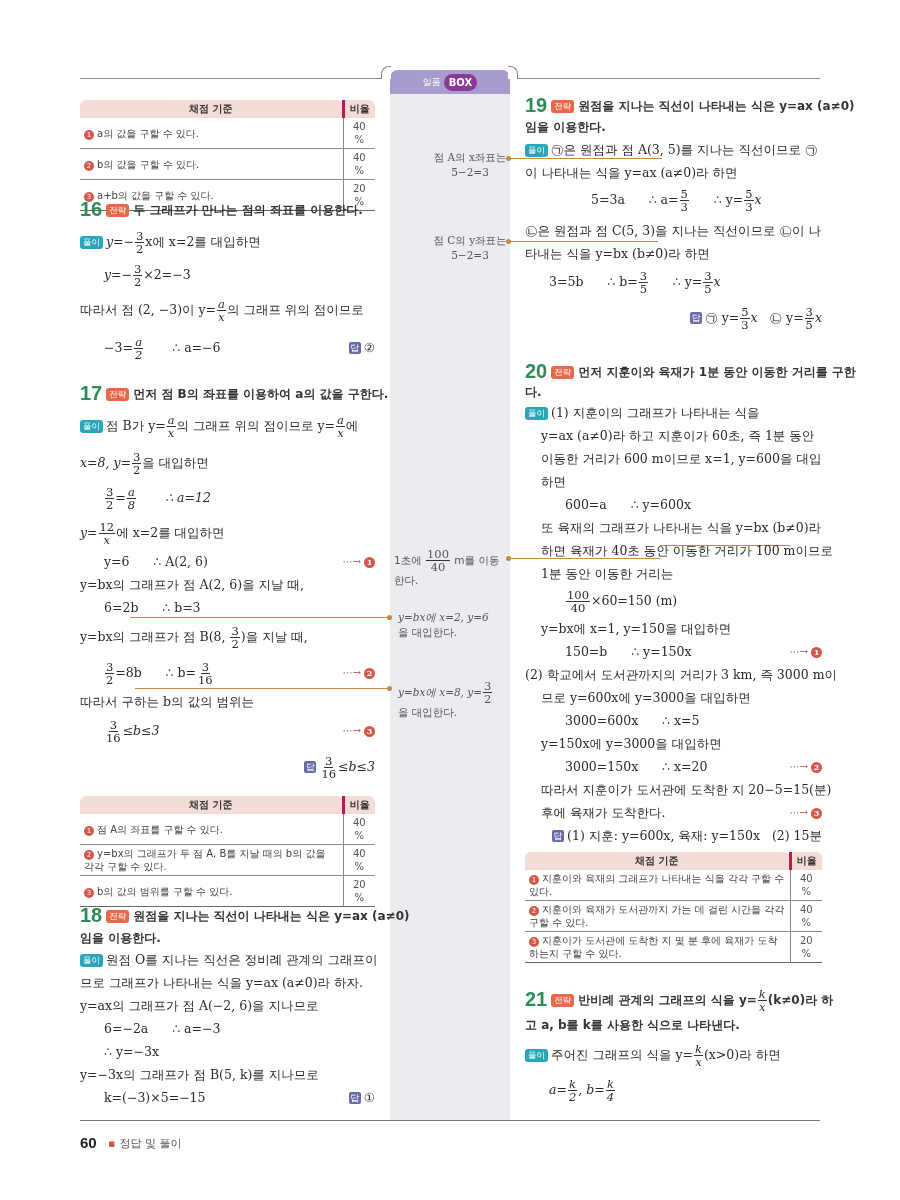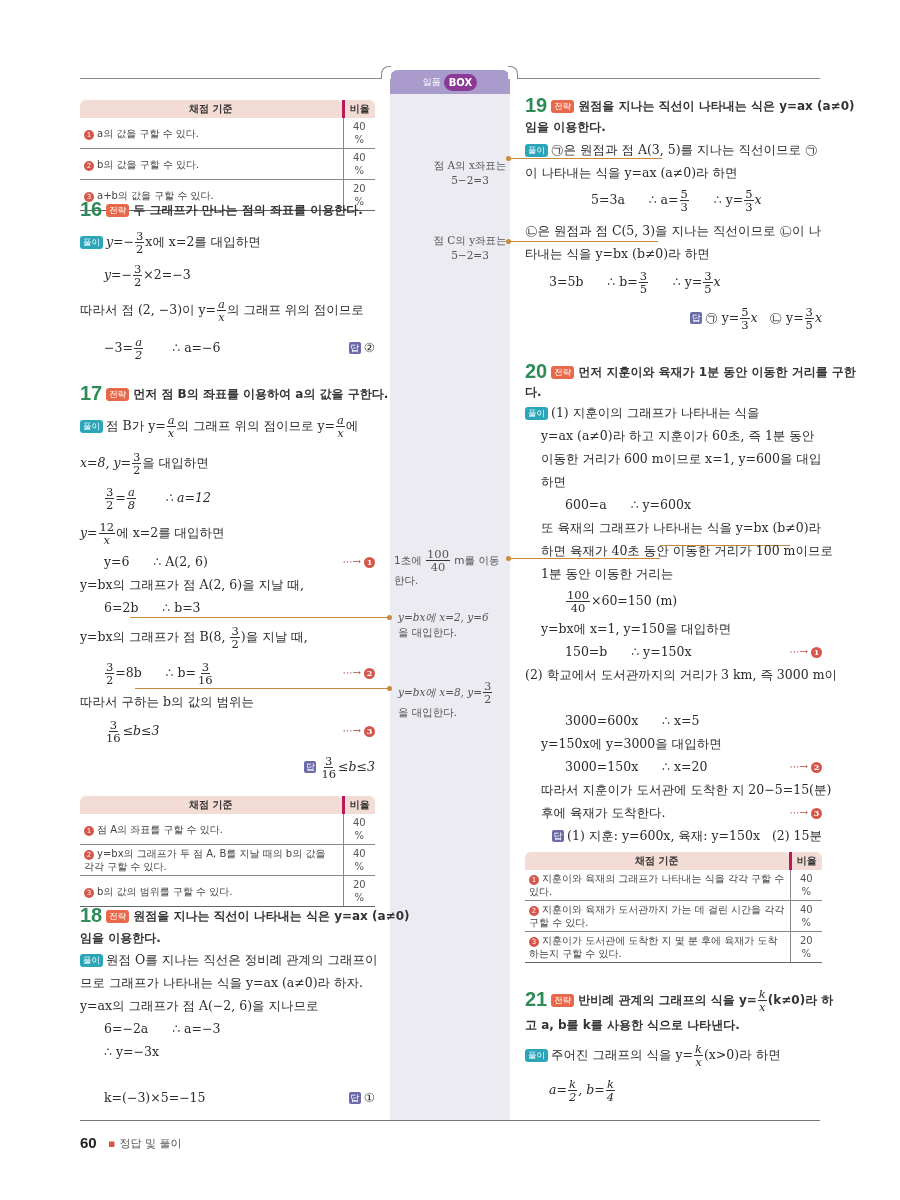--- a/index.html
+++ b/index.html
@@ -65,21 +65,21 @@
 <div class="top-rule"></div>
 <div class="center-box">
   <div class="center-box-head">
     <span class="lbl">일품</span>
     <span class="box-pill">BOX</span>
   </div>
 </div>
 <div class="top-rule-curve-l"></div>
 <div class="top-rule-curve-r"></div>
 
-<div class="note serif" style="left:430px; top:158px; text-align:center; width:80px;">
+<div class="note serif" style="left:430px; top:150px; text-align:center; width:80px;">
   <div>점 A의 x좌표는</div>
   <div>5−2=3</div>
 </div>
 <div class="note serif" style="left:430px; top:233px; text-align:center; width:80px;">
   <div>점 C의 y좌표는</div>
   <div>5−2=3</div>
 </div>
 <div class="note" style="left:394px; top:548px; width:112px;">
   <div><span>1초에</span>
     <span class="frac serif">
@@ -261,20 +261,21 @@
 
   <div class="row" style="top:904px;">
     <span class="qnum">18</span><span class="badge-strategy">전략</span><span class="strategy-text">원점을 지나는 직선이 나타내는 식은 y=ax (a≠0)</span>
   </div>
   <div class="row" style="top:926px;"><span class="strategy-text">임을 이용한다.</span></div>
   <div class="row serif" style="top:948px;"><span class="badge-sol">풀이</span><span>원점 O를 지나는 직선은 정비례 관계의 그래프이</span></div>
   <div class="row serif" style="top:971px;"><span>므로 그래프가 나타내는 식을 y=ax (a≠0)라 하자.</span></div>
   <div class="row serif" style="top:994px;"><span>y=ax의 그래프가 점 A(−2, 6)을 지나므로</span></div>
   <div class="row serif ind1" style="top:1017px;"><span style="white-space:pre;">6=−2a      ∴ a=−3</span></div>
   <div class="row serif ind1" style="top:1040px;"><span>∴ y=−3x</span></div>
+  <div class="row serif" style="top:1063px;"><span>y=−3x의 그래프가 점 B(5, k)를 지나므로</span></div>
   <div class="row serif ind1" style="top:1086px; width:295px;">
     <span>k=(−3)×5=−15</span>
     <span style="position:absolute; right:0;"><span class="ans-box">답</span><span>①</span></span>
   </div>
 </div>
 
 <div class="col col-right" style="top:0; height:1120px;">
 
   <div class="row" style="top:94px;">
     <span class="qnum">19</span><span class="badge-strategy">전략</span><span class="strategy-text">원점을 지나는 직선이 나타내는 식은 y=ax (a≠0)</span>
@@ -330,20 +331,21 @@
         <span class="n">100</span>
         <span class="d">40</span>
       </span><span>×60=150 (m)</span>
   </div>
   <div class="row serif ind2" style="top:617px;"><span>y=bx에 x=1, y=150을 대입하면</span></div>
   <div class="row serif" style="top:640px; padding-left:40px; width:297px;">
     <span style="white-space:pre;">150=b      ∴ y=150x</span>
     <span class="step" style="position:absolute; right:0;">⋯→ <b>1</b></span>
   </div>
   <div class="row serif" style="top:663px;"><span>(2) 학교에서 도서관까지의 거리가 3 km, 즉 3000 m이</span></div>
+  <div class="row serif ind2" style="top:686px;"><span>므로 y=600x에 y=3000을 대입하면</span></div>
   <div class="row serif" style="top:709px; padding-left:40px;"><span style="white-space:pre;">3000=600x      ∴ x=5</span></div>
   <div class="row serif ind2" style="top:732px;"><span>y=150x에 y=3000을 대입하면</span></div>
   <div class="row serif" style="top:755px; padding-left:40px; width:297px;">
     <span style="white-space:pre;">3000=150x      ∴ x=20</span>
     <span class="step" style="position:absolute; right:0;">⋯→ <b>2</b></span>
   </div>
   <div class="row serif ind2" style="top:778px;"><span>따라서 지훈이가 도서관에 도착한 지 20−5=15(분)</span></div>
   <div class="row serif ind2" style="top:801px; width:297px;">
     <span>후에 육재가 도착한다.</span>
     <span class="step" style="position:absolute; right:0;">⋯→ <b>3</b></span>

